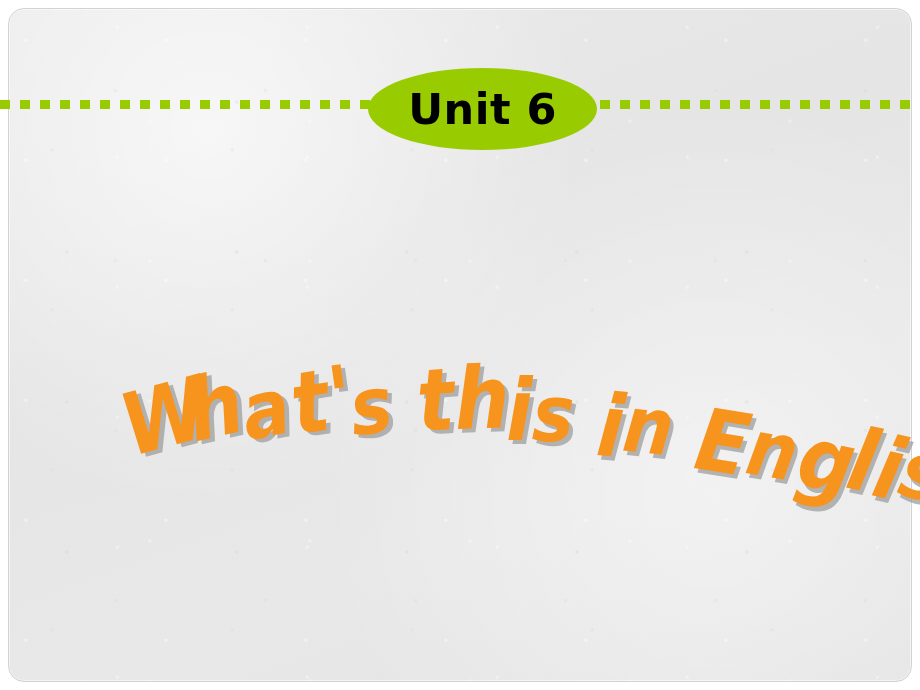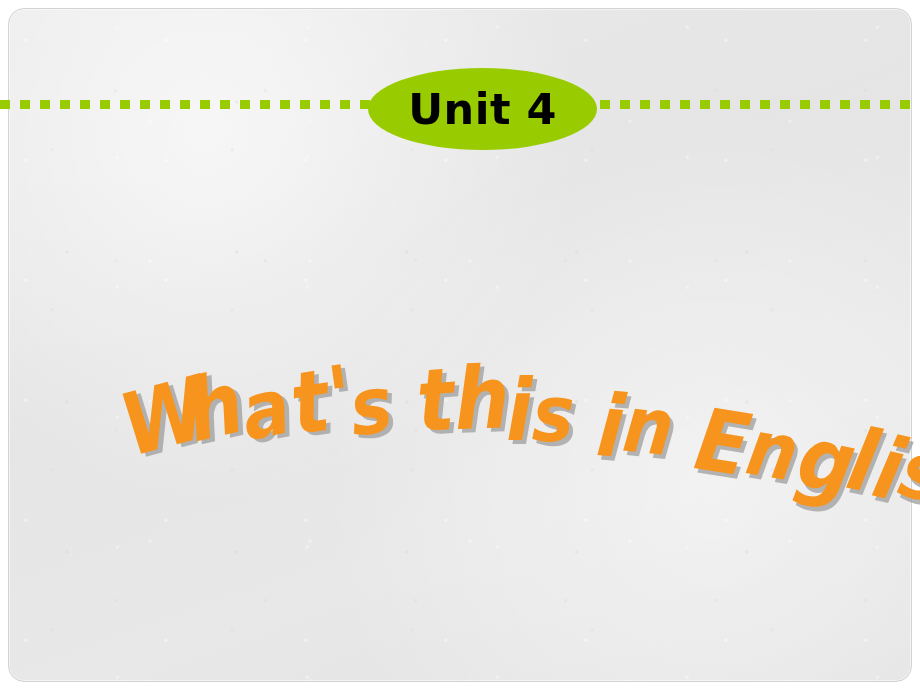--- a/index.html
+++ b/index.html
@@ -187,21 +187,21 @@
         <rect x="840" y="0" width="10" height="9" fill="#99cc00"></rect>
         <rect x="860" y="0" width="10" height="9" fill="#99cc00"></rect>
         <rect x="880" y="0" width="10" height="9" fill="#99cc00"></rect>
         <rect x="900" y="0" width="10" height="9" fill="#99cc00"></rect>
         <rect x="920" y="0" width="10" height="9" fill="#99cc00"></rect>
       </g>
   </svg>
 
   <div id="unit-badge">
     <div id="unit-badge-shape" style="background: rgb(153, 204, 0);"></div>
-    <div id="unit-badge-label" style="color: rgb(0, 0, 0);">Unit 4</div>
+    <div id="unit-badge-label" style="color: rgb(0, 0, 0);">Unit 6</div>
   </div>
 
   <div id="wordart-title" aria-label="What's this in English?">
       <span class="wordart-letter" style="left: 6px; top: 48px; font-size: 86px; transform: rotate(-15deg);"><span class="glyph-shadow" style="color: rgb(158, 158, 158);">W</span><span class="glyph-face" style="color: rgb(247, 148, 30);">W</span></span>
       <span class="wordart-letter" style="left: 71px; top: 38px; font-size: 86px; transform: rotate(-13deg);"><span class="glyph-shadow" style="color: rgb(158, 158, 158);">h</span><span class="glyph-face" style="color: rgb(247, 148, 30);">h</span></span>
       <span class="wordart-letter" style="left: 125px; top: 45px; font-size: 78px; transform: rotate(-11deg);"><span class="glyph-shadow" style="color: rgb(158, 158, 158);">a</span><span class="glyph-face" style="color: rgb(247, 148, 30);">a</span></span>
       <span class="wordart-letter" style="left: 174px; top: 34px; font-size: 86px; transform: rotate(-9deg);"><span class="glyph-shadow" style="color: rgb(158, 158, 158);">t</span><span class="glyph-face" style="color: rgb(247, 148, 30);">t</span></span>
       <span class="wordart-letter" style="left: 211px; top: 29px; font-size: 86px; transform: rotate(-8deg);"><span class="glyph-shadow" style="color: rgb(158, 158, 158);">'</span><span class="glyph-face" style="color: rgb(247, 148, 30);">'</span></span>
       <span class="wordart-letter" style="left: 232px; top: 42px; font-size: 78px; transform: rotate(-7deg);"><span class="glyph-shadow" style="color: rgb(158, 158, 158);">s</span><span class="glyph-face" style="color: rgb(247, 148, 30);">s</span></span>
       <span class="wordart-letter" style="left: 298px; top: 32px; font-size: 86px; transform: rotate(-4deg);"><span class="glyph-shadow" style="color: rgb(158, 158, 158);">t</span><span class="glyph-face" style="color: rgb(247, 148, 30);">t</span></span>

